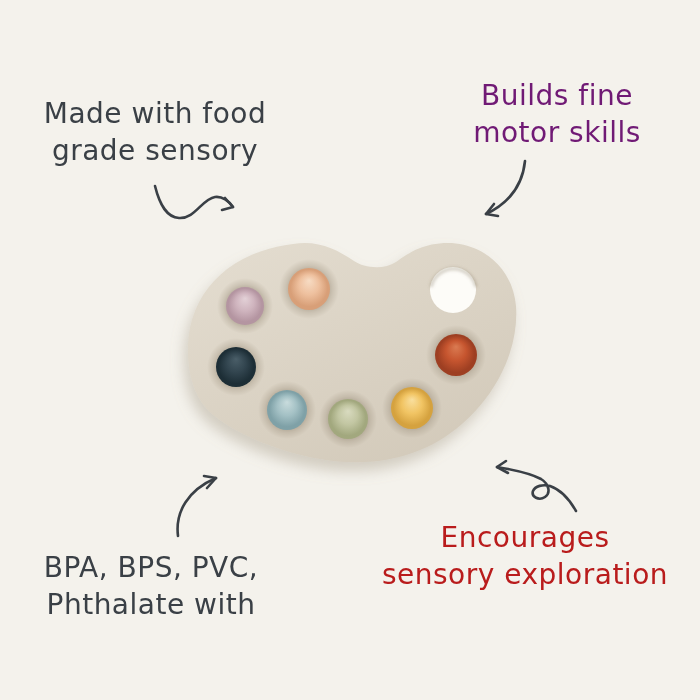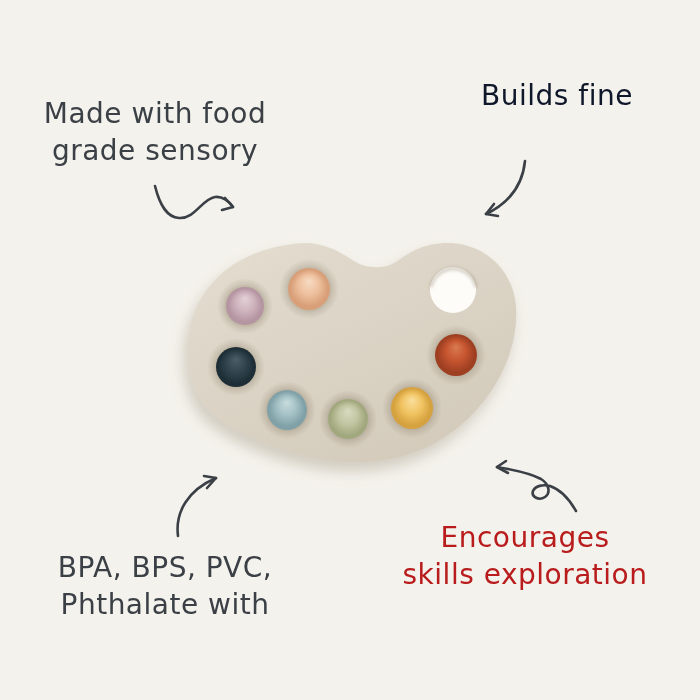--- a/index.html
+++ b/index.html
@@ -149,27 +149,28 @@
         <path d="M506,461 L497,467 L508,473" stroke="#3a4046"></path>
       </g>
     </g>
   </svg>
 
   <div class="note" style="left: 18px; top: 95px; width: 274px; color: rgb(58, 64, 70);">
     <span>Made with food</span>
     <span>grade sensory</span>
   </div>
 
-  <div class="note" style="left: 425px; top: 77px; width: 264px; color: #0f172a;">
+  <div class="note" style="left: 425px; top: 77px; width: 264px; color: #701a75;">
     <span>Builds fine</span>
+    <span>motor skills</span>
   </div>
 
-  <div class="note" style="left: 28px; top: 549px; width: 274px; color: rgb(58, 64, 70);">
+  <div class="note" style="left: 14px; top: 549px; width: 274px; color: rgb(58, 64, 70);">
     <span>BPA, BPS, PVC,</span>
     <span>Phthalate with</span>
   </div>
 
   <div class="note" style="left: 360px; top: 519px; width: 330px; color: #b91c1c;">
     <span>Encourages</span>
-    <span>skills exploration</span>
+    <span>sensory exploration</span>
   </div>
 
 </div>
 
 </body></html>

